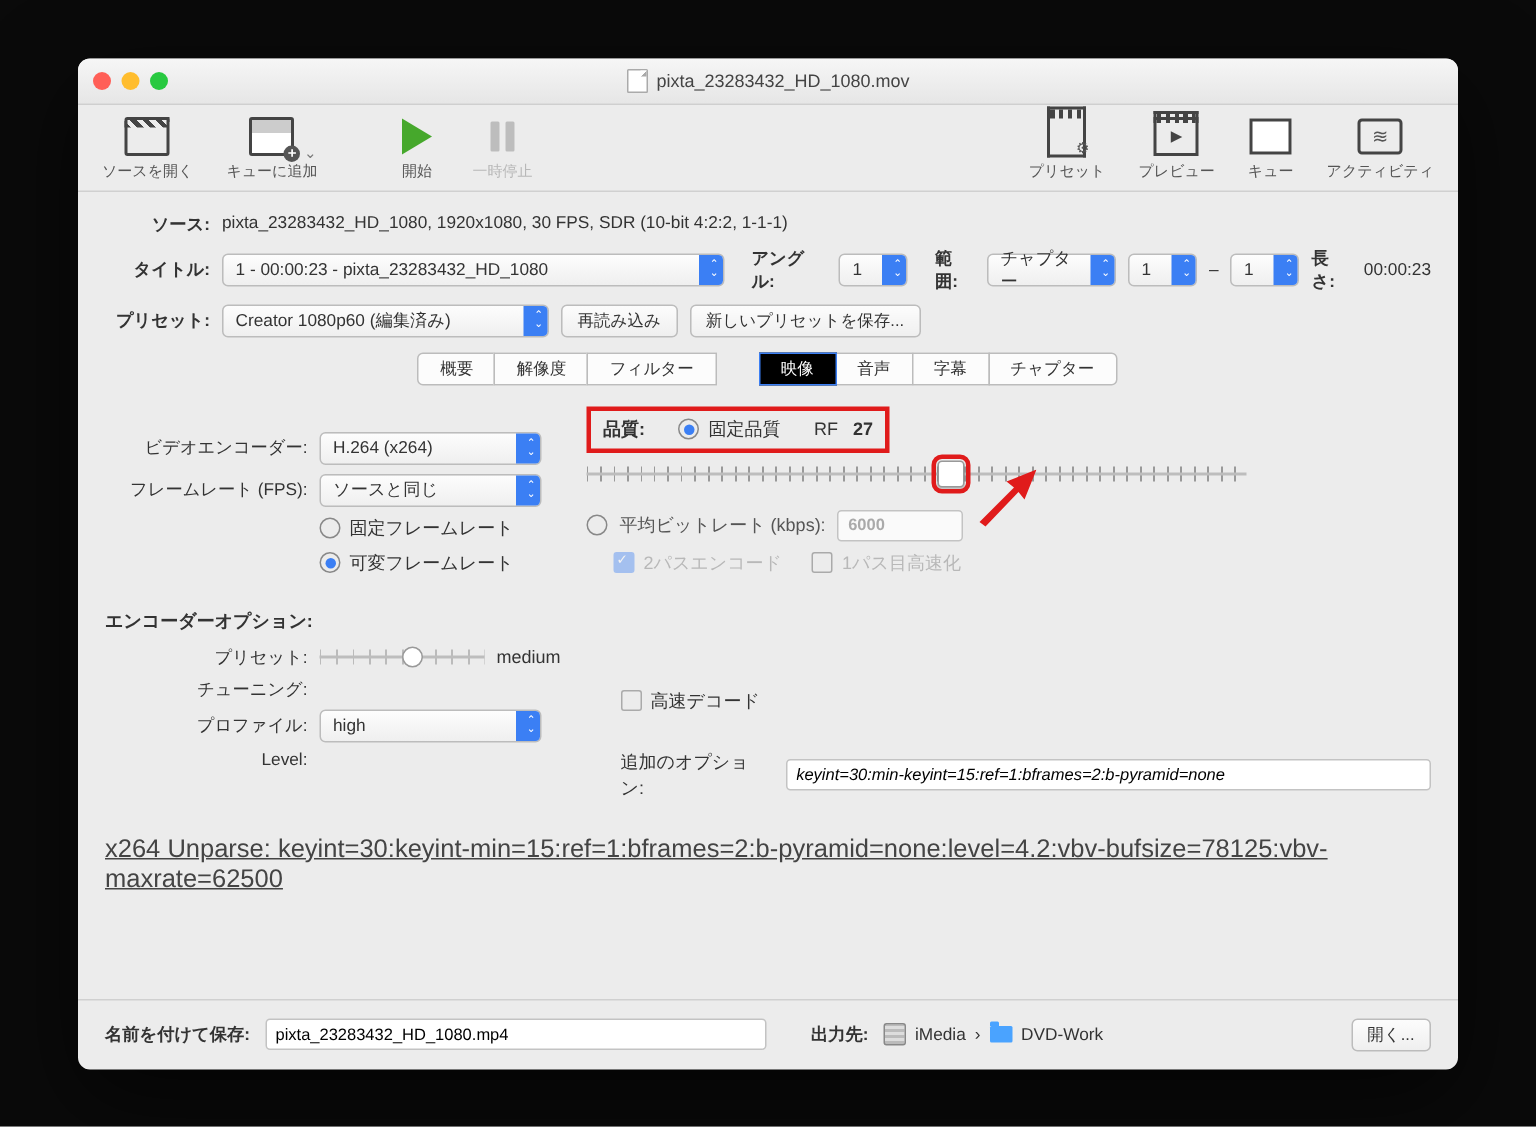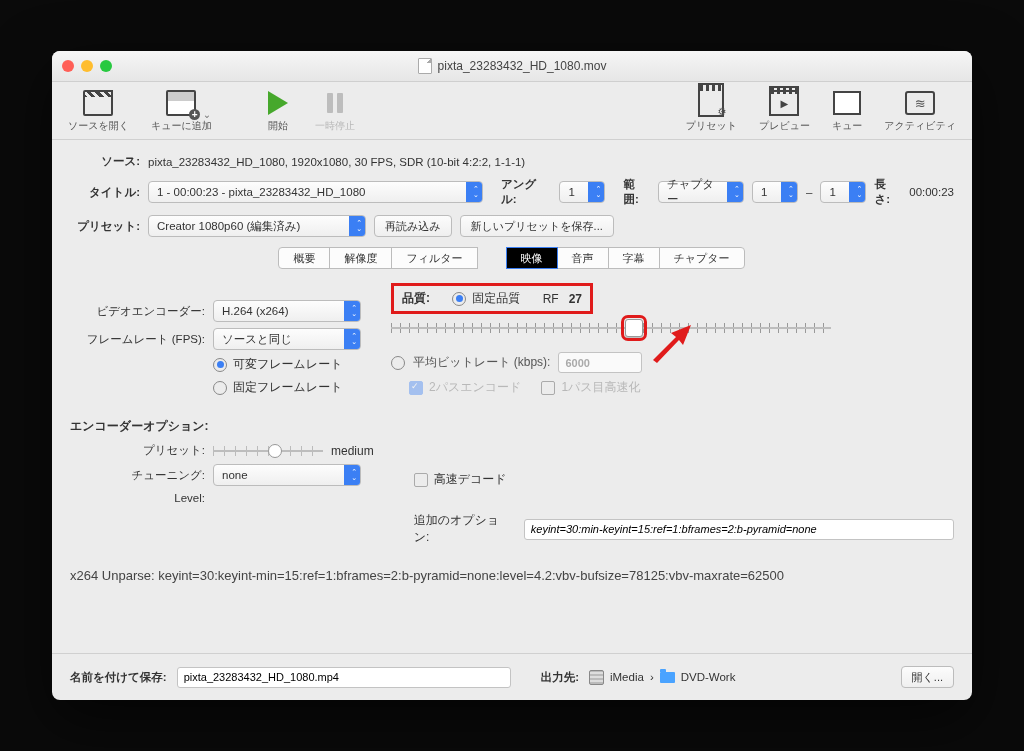--- a/index.html
+++ b/index.html
@@ -75,21 +75,21 @@
   .input[disabled]{color:#aaa;background:#fafafa;font-weight:bold;}
   .enc-opts{margin-top:22px;}
   .enc-grid{display:flex;gap:40px;margin-top:8px;}
   .enc-left{display:flex;flex-direction:column;gap:6px;}
   .mini-slider{width:110px;height:14px;position:relative;}
   .mini-slider .t{position:absolute;top:6px;left:0;right:0;height:2px;background:#bdbdbd;}
   .mini-slider .ticks{position:absolute;top:2px;left:0;right:0;height:10px;background:repeating-linear-gradient(90deg,#bbb 0 1px,transparent 1px 11px);}
   .mini-slider .th{position:absolute;top:0;left:55px;width:12px;height:12px;background:#fff;border:1px solid #999;border-radius:50%;}
   .enc-right .xopt{display:flex;align-items:center;gap:10px;margin-top:24px;}
   .xopt .input{width:420px;font-style:italic;}
-  .unparse{margin-top:22px;font-size:13px;color:#444;}
+  .unparse{margin-top:22px;font-size:17px;color:#444;text-decoration:underline;}
   .footer{border-top:1px solid #d0d0d0;padding:12px 18px;display:flex;align-items:center;gap:10px;font-size:11.5px;}
   .footer .input{width:320px;}
   .breadcrumb{display:flex;align-items:center;gap:6px;}
   .folder{width:15px;height:11px;background:#4aa3ff;border-radius:1px;position:relative;}
   .folder::before{content:"";position:absolute;top:-3px;left:0;width:6px;height:3px;background:#4aa3ff;border-radius:1px 1px 0 0;}
   .disk{width:13px;height:13px;border:1px solid #888;border-radius:2px;background:repeating-linear-gradient(0deg,#bbb 0 2px,#ddd 2px 4px);}
   .disabled{color:#b8b8b8;}
 </style>
 </head>
 <body>
@@ -228,26 +228,26 @@
               <span>H.264 (x264)</span>
             </span>
         </div>
         <div class="field">
           <span class="flabel">フレームレート (FPS):</span>
           <span class="select" style="width:120px;">
               <span>ソースと同じ</span>
             </span>
         </div>
         <div class="field" style="padding-left:143px;gap:6px;">
+          <span class="radio"></span>
+          <span>固定フレームレート</span>
+        </div>
+        <div class="field" style="padding-left:143px;gap:6px;">
           <span class="radio on"></span>
           <span>可変フレームレート</span>
-        </div>
-        <div class="field" style="padding-left:143px;gap:6px;">
-          <span class="radio"></span>
-          <span>固定フレームレート</span>
         </div>
       </div>
 
       <div style="flex:1;position:relative;">
         <div style="display:flex;align-items:center;gap:10px;">
           <div class="quality">
             <span class="bold">品質:</span>
             <span style="display:flex;align-items:center;gap:6px;">
               <span class="radio on"></span>
               <span>固定品質</span>
@@ -294,22 +294,25 @@
               <span class="flabel">プリセット:</span>
             <div class="mini-slider">
                 <div class="ticks"></div>
                 <div class="t"></div>
                 <div class="th"></div>
               </div>
             <span>medium</span>
           </div>
           <div class="field">
               <span class="flabel">チューニング:</span>
+          </div>
+          <div class="field">
+              <span class="flabel">プロファイル:</span>
             <span class="select" style="width:120px;">
-                <span>none</span>
+                <span>high</span>
               </span>
           </div>
           <div class="field">
               <span class="flabel">Level:</span>
           </div>
         </div>
         <div class="enc-right">
           <div style="display:flex;gap:6px;align-items:center;margin-top:28px;">
               <span class="chk"></span>
               <span>高速デコード</span>

